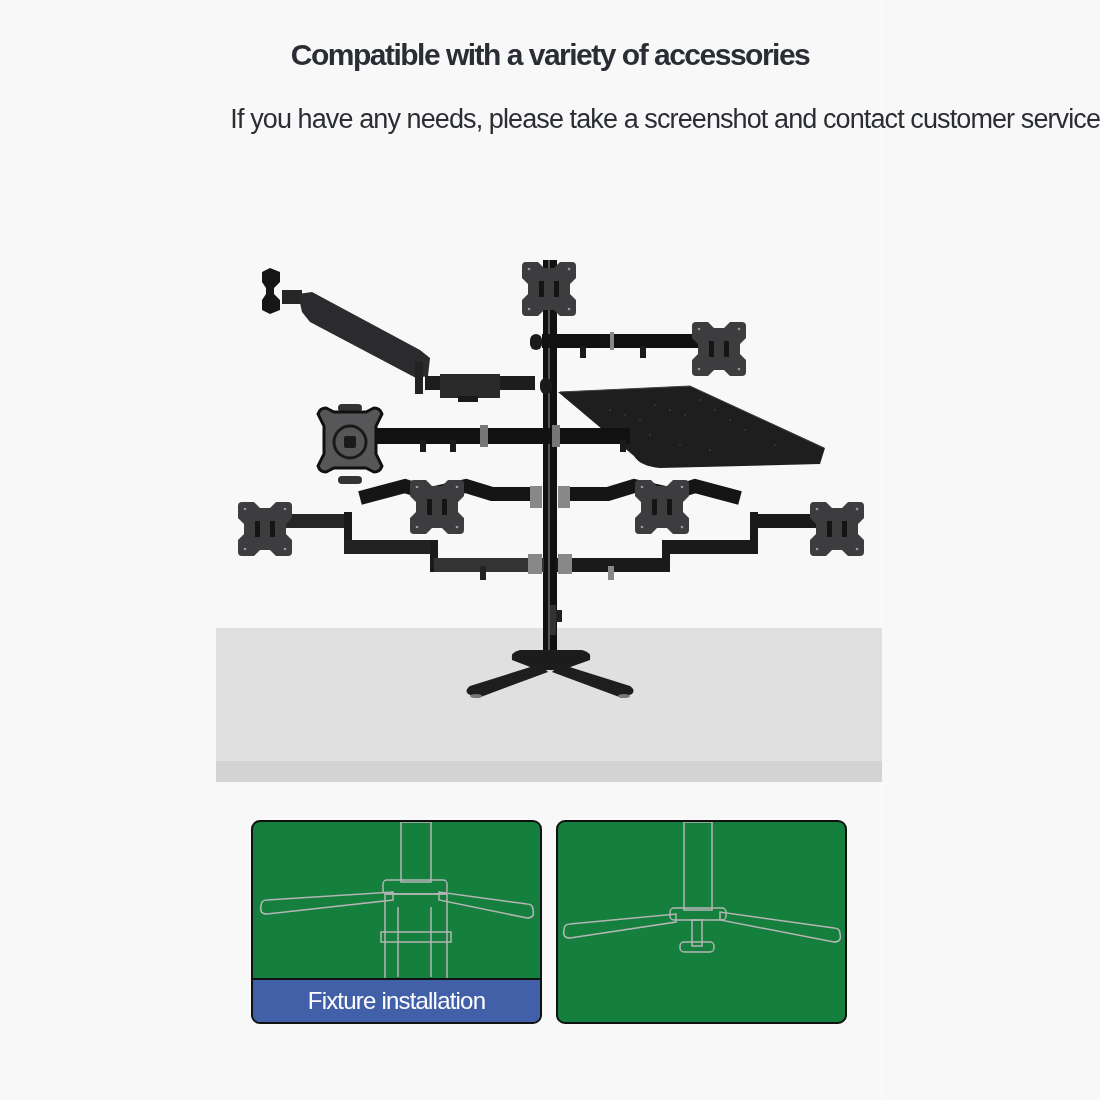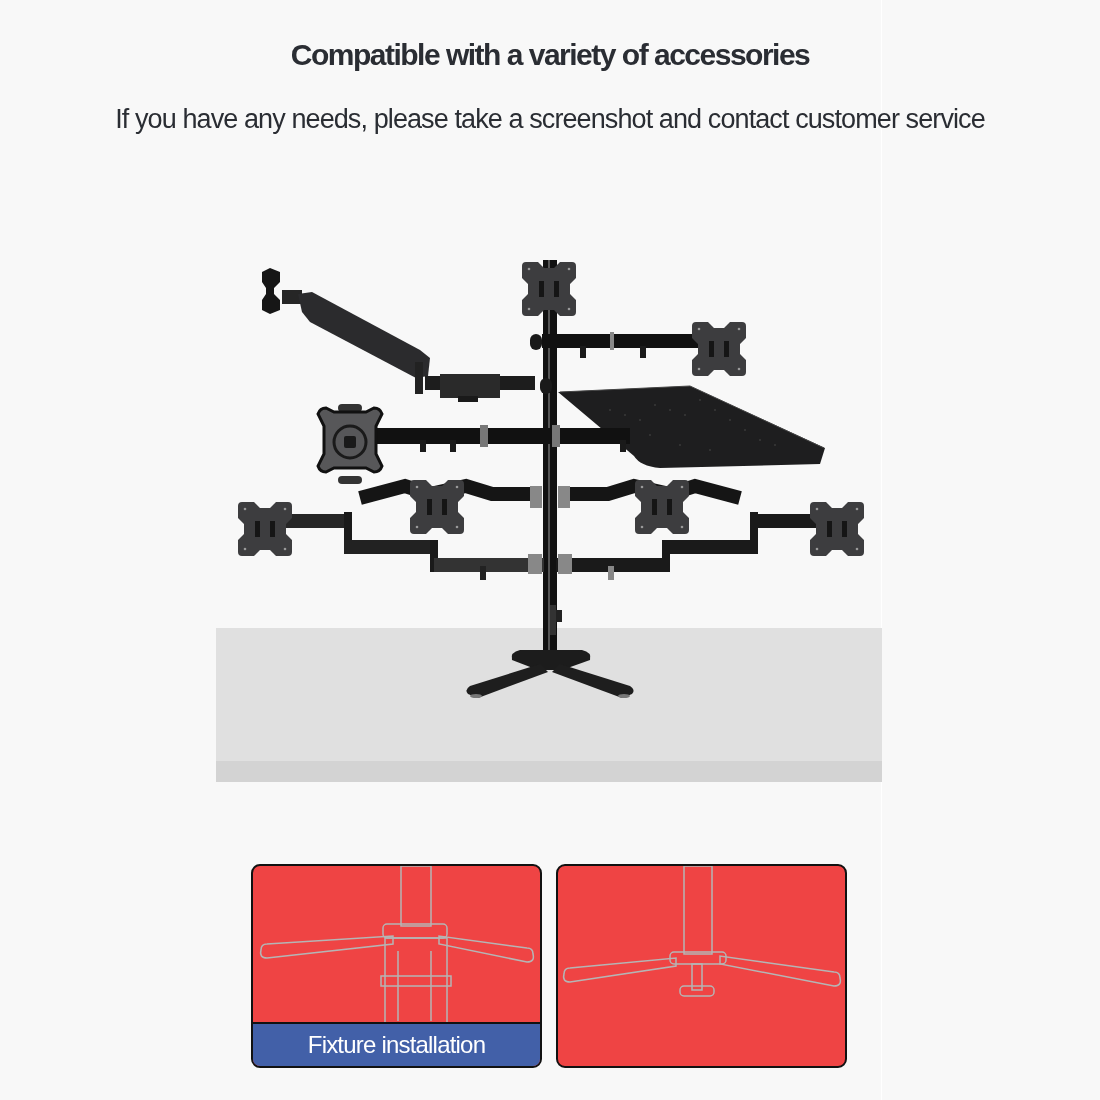--- a/index.html
+++ b/index.html
@@ -11,38 +11,38 @@
   .right-strip {
     position: absolute; left: 881px; top: 0; width: 1px; height: 1100px;
     background: #ffffff;
   }
   .title {
     position: absolute; left: 0; top: 38px; width: 1100px; text-align: center;
     font-size: 30px; font-weight: bold; color: #2a2d33; letter-spacing: -1.5px;
     font-family: "Liberation Sans", sans-serif;
   }
   .subtitle {
-    position: absolute; left: 0; top: 104px; width: 1100px; text-align: center;
+    position: absolute; left: 0; top: 104px; width: 1100px; text-align: right;
     font-size: 27px; color: #2a2d33; letter-spacing: -0.9px;
     font-family: "Liberation Sans", sans-serif;
   }
   .desk {
     position: absolute; left: 216px; top: 628px; width: 666px; height: 154px;
     background: #e0e0e0;
   }
   .desk-edge {
     position: absolute; left: 0; bottom: 0; width: 100%; height: 21px;
     background: #d3d3d3;
   }
   .stand {
     position: absolute; left: 230px; top: 250px; width: 640px; height: 460px;
   }
   .card {
     position: absolute; top: 820px; width: 287px; height: 200px;
-    border: 2px solid #111; border-radius: 9px; background: #ef4444; overflow: hidden; margin-top: 44px;
+    border: 2px solid #111; border-radius: 9px; background: #15803d; overflow: hidden;
   }
   .card.c1 { left: 251px; }
   .card.c2 { left: 556px; }
   .card .illus { position: absolute; left: 0; top: 0; width: 287px; height: 158px; }
   .card .label {
     position: absolute; left: 0; bottom: 0; width: 100%; height: 42px;
     background: #4260a8; color: #fff; text-align: center;
     font-size: 24px; line-height: 42px; letter-spacing: -0.8px;
     border-top: 2px solid #111;
   }

